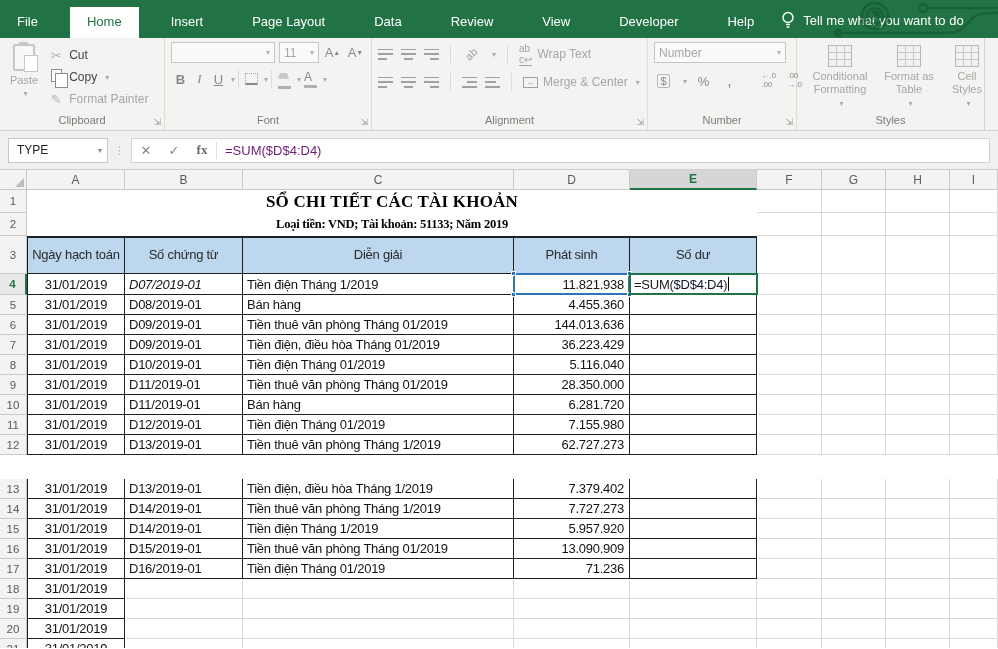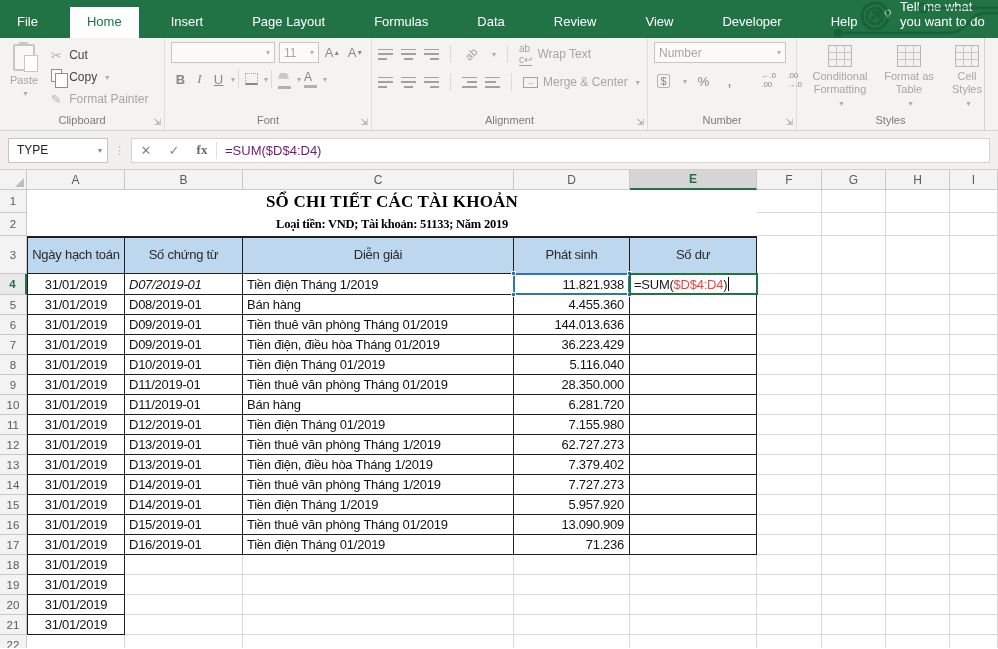--- a/index.html
+++ b/index.html
@@ -78,35 +78,34 @@
   .c-left { padding-left:4px; }
   .c-right { justify-content:flex-end; padding-right:5px; }
   .merged { justify-content:center; }
   .title-text { font-family:"Liberation Serif", serif; font-weight:bold; font-size:17px; color:#000; letter-spacing:.2px; }
   .subtitle-text { font-family:"Liberation Serif", serif; font-weight:bold; font-size:12.5px; color:#000; }
 
   
   .refbox { position:absolute; border:2px solid #2e75b6; pointer-events:none; }
   .refbox .hnd { position:absolute; width:5px; height:5px; background:#2e75b6; border:1px solid #fff; }
   .editbox { position:absolute; border:2px solid #217346; background:#fff; display:flex; align-items:center; padding-left:3px; font-size:13px; letter-spacing:-0.25px; color:#1a1a1a; }
-  .editbox .ref { color:#ef4444; }
+  .editbox .ref { color:#0f172a; }
   .cursor { width:1px; height:14px; background:#000; margin-left:1px; }
 </style>
 </head>
 <body>
 
 <div id="app">
 
   <div class="tabbar">
     <div id="tabs" style="display:flex;align-items:flex-end;gap:15px;">
         <div class="tab">File</div>
         <div class="tab active">Home</div>
         <div class="tab">Insert</div>
         <div class="tab">Page Layout</div>
-        <div class="tab">Formulas</div>
         <div class="tab">Data</div>
         <div class="tab">Review</div>
         <div class="tab">View</div>
         <div class="tab">Developer</div>
         <div class="tab">Help</div>
       </div>
     <div class="tellme">
       <svg class="bulb" viewBox="0 0 14 18">
         <circle cx="7" cy="6.5" r="5" fill="none" stroke="#fff" stroke-width="1.4"></circle>
         <line x1="5" y1="13.5" x2="9" y2="13.5" stroke="#fff" stroke-width="1.4"></line>
@@ -492,21 +491,21 @@
           <div class="cell tbl tbl-left c-center" style="width: 98px;">31/01/2019</div>
           <div class="cell tbl c-left" style="width: 118px;">D13/2019-01</div>
           <div class="cell tbl c-left" style="width: 271px;">Tiền thuê văn phòng Tháng 1/2019</div>
           <div class="cell tbl c-right" style="width: 116px;">62.727.273</div>
           <div class="cell tbl" style="width: 127px;"></div>
           <div class="cell " style="width: 65px;"></div>
           <div class="cell " style="width: 64px;"></div>
           <div class="cell " style="width: 64px;"></div>
           <div class="cell " style="width: 48px;"></div>
         </div>
-        <div class="grow" style="height: 20px;">
+        <div class="grow" style="height: 20px; margin-top: 24px;">
           <div class="rowh">13</div>
           <div class="cell tbl tbl-left c-center" style="width: 98px;">31/01/2019</div>
           <div class="cell tbl c-left" style="width: 118px;">D13/2019-01</div>
           <div class="cell tbl c-left" style="width: 271px;">Tiền điện, điều hòa Tháng 1/2019</div>
           <div class="cell tbl c-right" style="width: 116px;">7.379.402</div>
           <div class="cell tbl" style="width: 127px;"></div>
           <div class="cell " style="width: 65px;"></div>
           <div class="cell " style="width: 64px;"></div>
           <div class="cell " style="width: 64px;"></div>
           <div class="cell " style="width: 48px;"></div>

